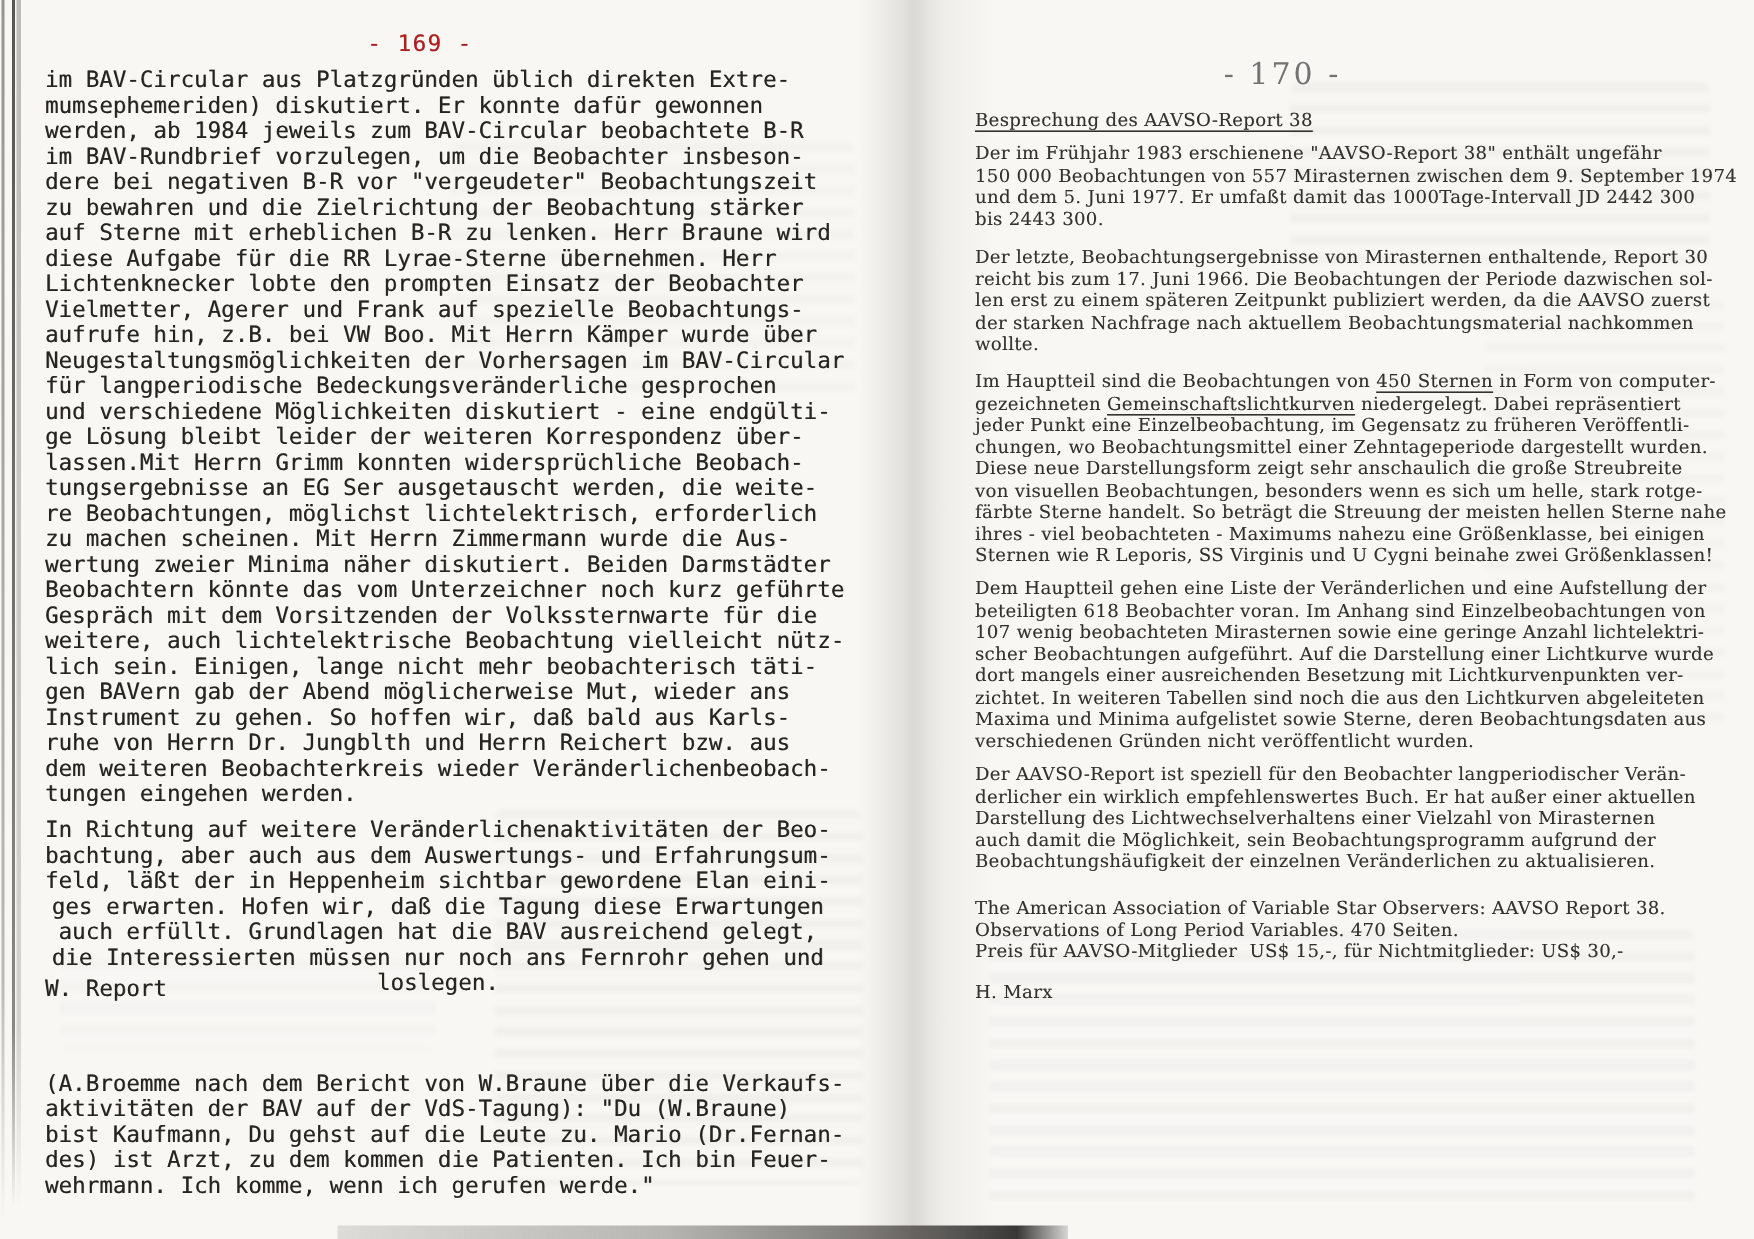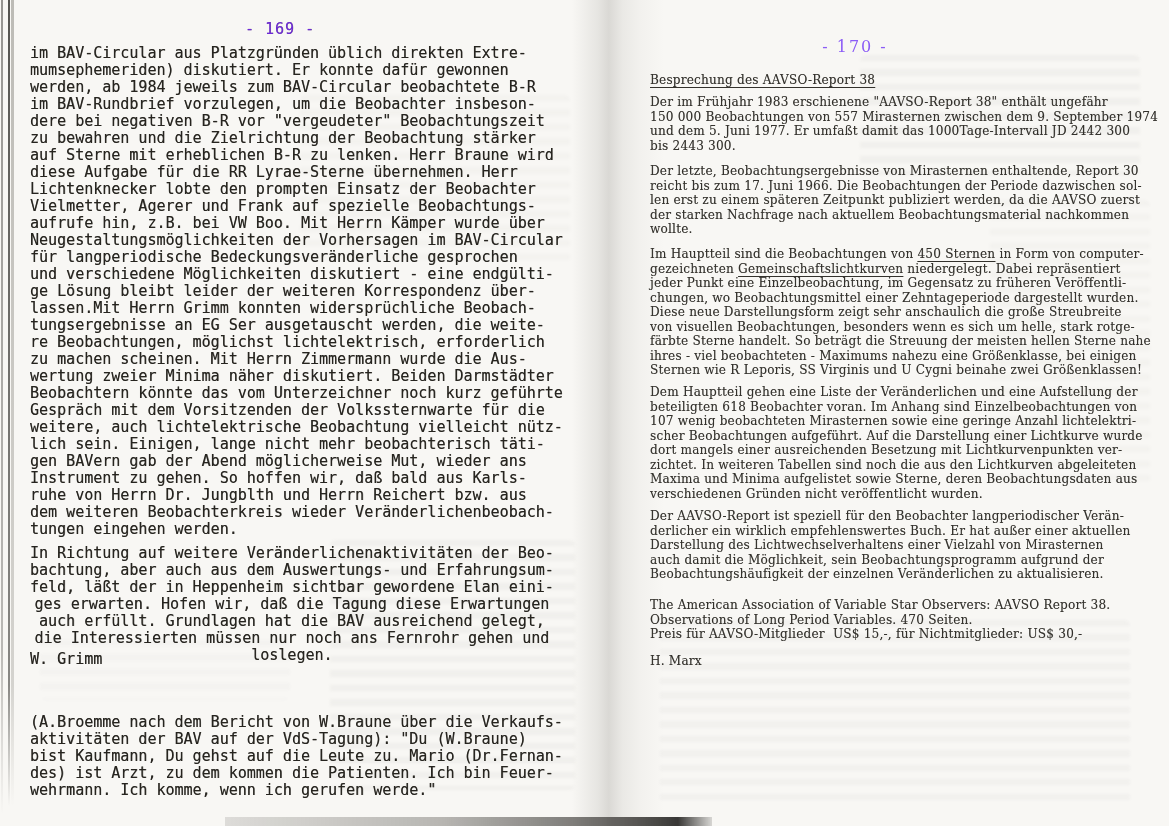--- a/index.html
+++ b/index.html
@@ -14,40 +14,40 @@
   .page-left{position:absolute;left:30px;top:0;width:552px;height:826px;}
   .page-left .txt{
     position:absolute;left:0;
     font-family:"DejaVu Sans Mono", monospace;
     font-size:15px;line-height:17px;color:#26241f;
     white-space:pre;letter-spacing:0;
     text-shadow:0.3px 0 0 rgba(38,36,31,0.55);
   }
   .page-left .pgnum{
     position:absolute;top:20px;left:175px;width:150px;text-align:center;
-    font-size:15px;color:#6d28d9;letter-spacing:1px;
+    font-size:15px;color:#b91c1c;letter-spacing:1px;
     text-shadow:0.3px 0 0 rgba(38,36,31,0.55);
   }
   .page-left .heading{
     text-decoration:underline;text-underline-offset:3px;text-decoration-thickness:1px;
   }
   .sig-left{position:absolute;left:330px;top:651px;}
 
   
   .page-right{position:absolute;left:650px;top:0;width:490px;height:826px;}
   .page-right .txt{
     position:absolute;left:0;
     font-family:"DejaVu Serif", serif;
     font-size:12px;line-height:14.5px;color:#33312c;
     white-space:pre;letter-spacing:0.25px;
     text-shadow:0.2px 0 0 rgba(51,49,44,0.4);
   }
   .page-right .pgnum{
     position:absolute;top:37px;left:130px;width:150px;text-align:center;
-    font-family:"DejaVu Serif", serif;font-size:16px;color:#8b5cf6;letter-spacing:2px;
+    font-family:"DejaVu Serif", serif;font-size:20px;color:#737373;letter-spacing:2px;
   }
   .page-right .heading{
     text-decoration:underline;text-underline-offset:3px;text-decoration-thickness:1px;
   }
   .u{text-decoration:underline;text-underline-offset:3px;text-decoration-thickness:1px;}
   .sig-right{left:0;top:654px;}
 
   
   .gutter{
     position:absolute;left:572px;top:0;width:92px;height:826px;pointer-events:none;
@@ -127,21 +127,21 @@
 tungen eingehen werden.</div>
 
     <div class="txt" style="top:545px;text-align:center;">In Richtung auf weitere Veränderlichenaktivitäten der Beo-
 bachtung, aber auch aus dem Auswertungs- und Erfahrungsum-
 feld, läßt der in Heppenheim sichtbar gewordene Elan eini-
 ges erwarten. Hofen wir, daß die Tagung diese Erwartungen
 auch erfüllt. Grundlagen hat die BAV ausreichend gelegt,
 die Interessierten müssen nur noch ans Fernrohr gehen und
 loslegen.</div>
 
-    <div class="txt sig-left">W. Grimm</div>
+    <div class="txt sig-left">W. Report</div>
 
 
     <div class="txt" style="top:699px;margin-top:15px;">(A.Broemme nach dem Bericht von W.Braune über die Verkaufs-
 aktivitäten der BAV auf der VdS-Tagung): "Du (W.Braune)
 bist Kaufmann, Du gehst auf die Leute zu. Mario (Dr.Fernan-
 des) ist Arzt, zu dem kommen die Patienten. Ich bin Feuer-
 wehrmann. Ich komme, wenn ich gerufen werde."</div>
   </div>
 
   <div class="page-right">

